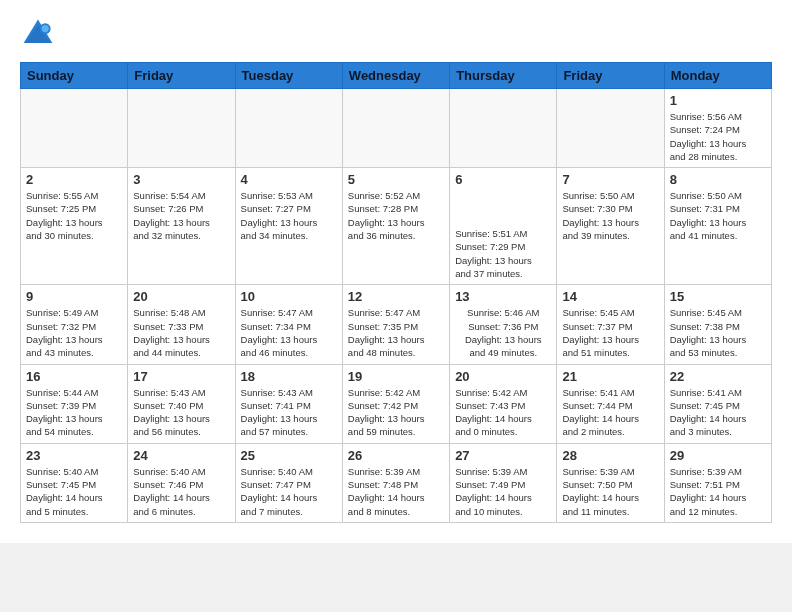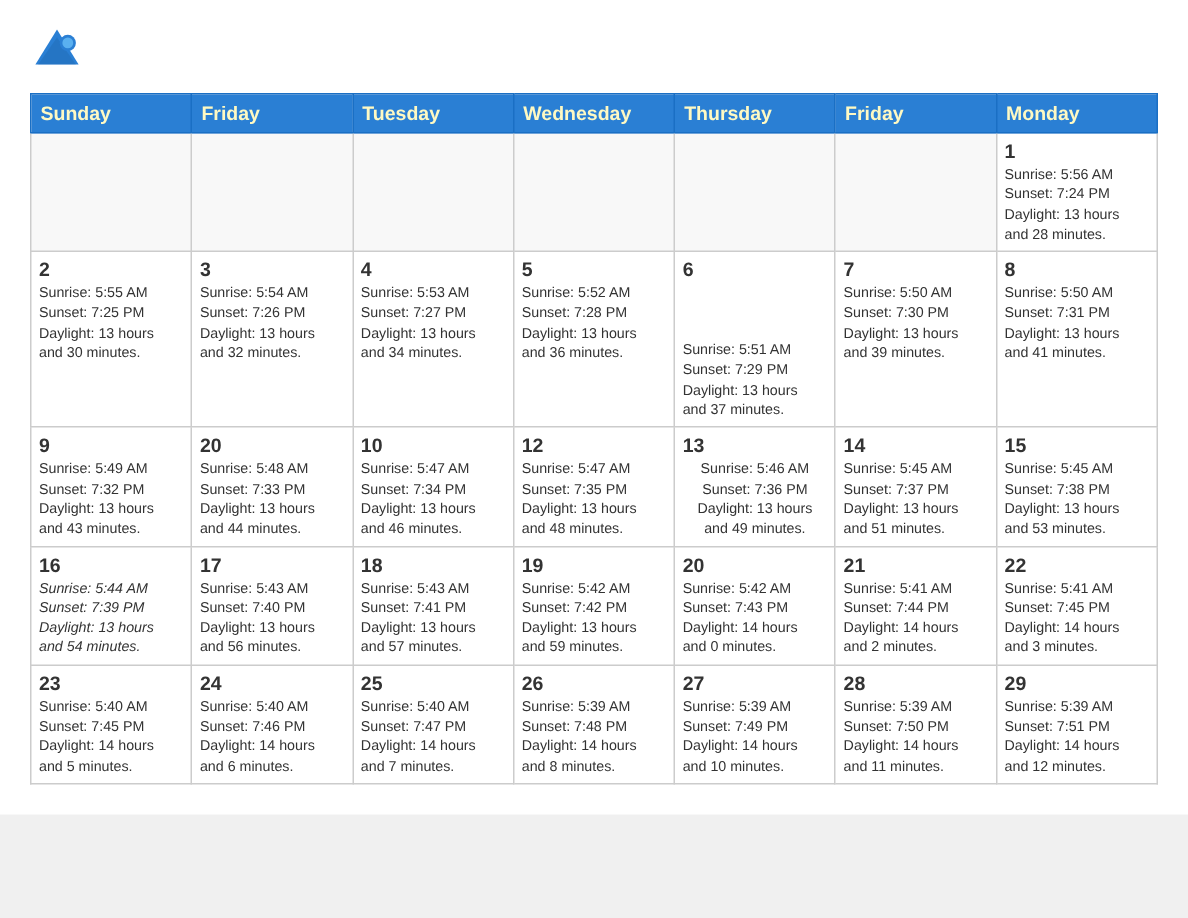--- a/index.html
+++ b/index.html
@@ -52,21 +52,21 @@
       font-size: 15px;
       color: #444;
     }
     .calendar {
       width: 100%;
       border-collapse: collapse;
       border: 1px solid #ccc;
     }
     .calendar th {
       background: #2a7fd4;
-      color: #fef9c3;
+      color: #0f172a;
       font-size: 13px;
       font-weight: bold;
       padding: 5px 6px;
       text-align: left;
       border: 1px solid #1a6fc4;
     }
     .calendar td {
       border: 1px solid #ccc;
       vertical-align: top;
       padding: 4px 5px;
@@ -244,21 +244,21 @@
             <div class="day-num">15</div>
             <div class="day-info" style="white-space: pre-line;">Sunrise: 5:45 AM
 Sunset: 7:38 PM
 Daylight: 13 hours
 and 53 minutes.</div>
           </td>
         </tr>
         <tr>
           <td>
             <div class="day-num">16</div>
-            <div class="day-info" style="white-space: pre-line; font-style: italic;">Sunrise: 5:44 AM
+            <div class="day-info" style="white-space: pre-line;">Sunrise: 5:44 AM
 Sunset: 7:39 PM
 Daylight: 13 hours
 and 54 minutes.</div>
           </td>
           <td>
             <div class="day-num">17</div>
             <div class="day-info" style="white-space: pre-line;">Sunrise: 5:43 AM
 Sunset: 7:40 PM
 Daylight: 13 hours
 and 56 minutes.</div>

